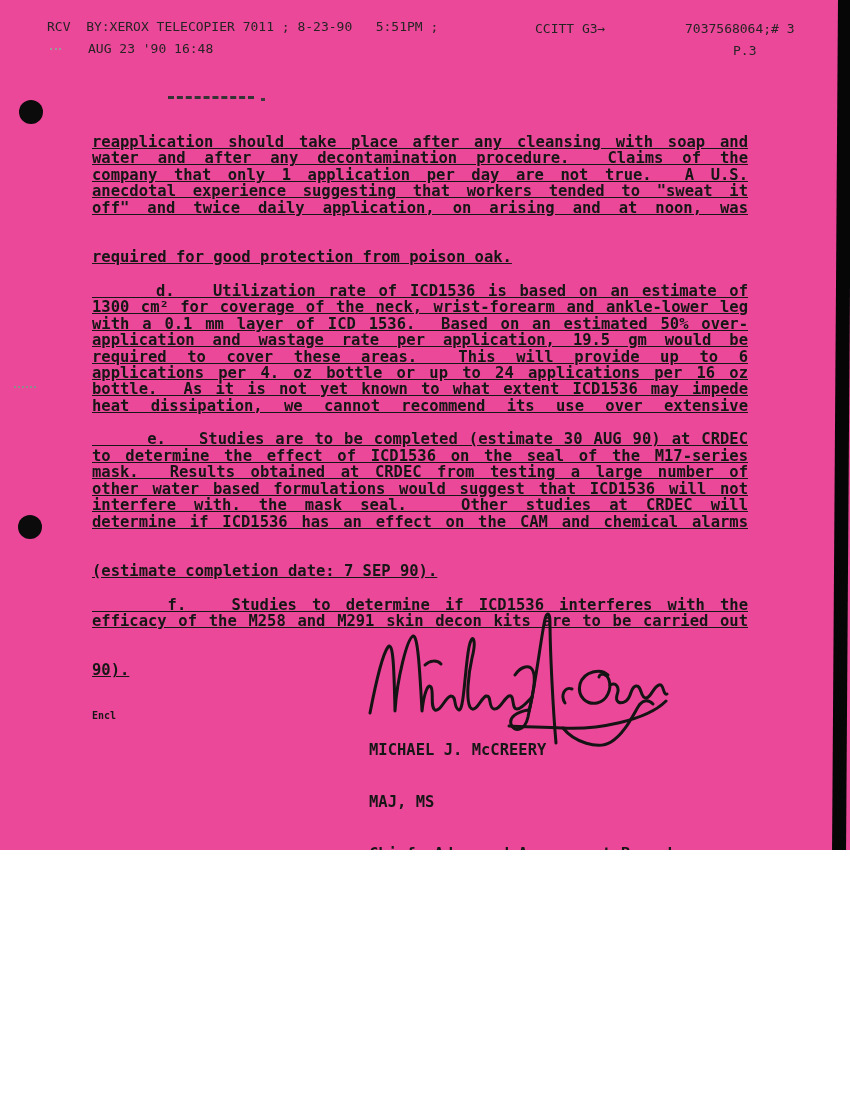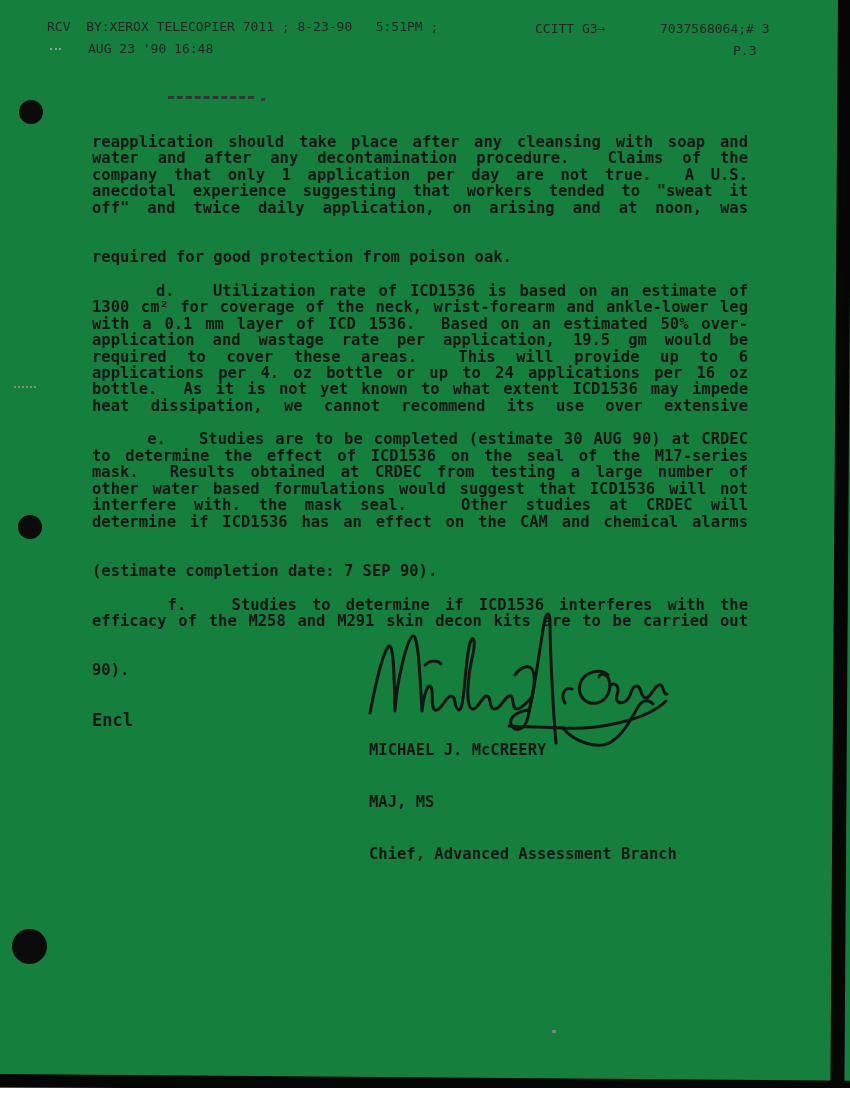--- a/index.html
+++ b/index.html
@@ -1,30 +1,30 @@
 <!DOCTYPE html>
 <html><head>
 <meta charset="utf-8">
 <style>
   html,body{margin:0;padding:0;background:#ffffff;}
   .page{
-    position:relative;width:850px;height:1088px;background:#15803d;overflow:hidden;
+    position:relative;width:850px;height:850px;background:#ec4899;overflow:hidden;
     font-family:"DejaVu Sans Mono","Liberation Mono",monospace;
   }
   
   .hdr{position:absolute;white-space:pre;font-size:13px;color:#242424;}
   
   .body-text{
     position:absolute;left:92px;top:134px;width:656px;
     font-size:15.5px;line-height:16.45px;font-weight:bold;color:#161616;
   }
-  .para{margin:0 0 17px 0;}
+  .para{margin:0 0 17px 0;text-decoration:underline;}
   .ln{text-align:justify;text-align-last:justify;}
   .ln.last{text-align-last:left;margin-top:33px;}
-  .encl{position:absolute;left:92px;top:710px;font-size:17px;font-weight:bold;color:#161616;}
+  .encl{position:absolute;left:92px;top:710px;font-size:10px;font-weight:bold;color:#161616;}
   .sig-block{position:absolute;left:369px;top:708px;font-size:15.5px;line-height:17.2px;
     font-weight:bold;color:#161616;white-space:pre;}
   .sig-svg{position:absolute;left:366px;top:609px;}
   
   .punch{position:absolute;border-radius:50%;background:#0b0b0b;}
   .dash-line{position:absolute;left:168px;top:96px;width:86px;height:0;border-top:3px dashed #343434;}
   .dash-dot{position:absolute;left:261px;top:98px;width:4px;height:3px;background:#3a3a3a;}
   .hdr-noise{position:absolute;left:50px;top:48px;width:11px;height:0;border-top:2px dotted #9a9a9a;}
   .margin-noise{position:absolute;left:14px;top:386px;width:22px;height:0;border-top:2px dotted #8c8c8c;}
   .scan-dot{position:absolute;left:552px;top:1030px;width:4px;height:3px;background:#808080;}
@@ -35,21 +35,21 @@
   .bar-fill{position:absolute;left:600px;top:1082px;width:250px;height:15px;background:#060606;}
 </style>
 </head>
 <body>
 
 <div class="page">
 
   <div>
     <span class="hdr" style="left:47px;top:19px">RCV  BY:XEROX TELECOPIER 7011 ; 8-23-90   5:51PM ;</span>
     <span class="hdr" style="left:535px;top:21px">CCITT G3→</span>
-    <span class="hdr" style="left:660px;top:21px">7037568064;# 3</span>
+    <span class="hdr" style="left:685px;top:21px">7037568064;# 3</span>
     <span class="hdr" style="left:88px;top:41px">AUG 23 '90 16:48</span>
     <span class="hdr" style="left:733px;top:43px">P.3</span>
     <span class="hdr-noise"></span>
   </div>
 
   <div class="punch" style="left:19px;top:100px;width:24px;height:24px"></div>
   <div class="punch" style="left:18px;top:515px;width:24px;height:24px"></div>
   <div class="punch" style="left:12px;top:929px;width:35px;height:35px"></div>
   <div class="dash-line"></div>
   <div class="dash-dot"></div>

